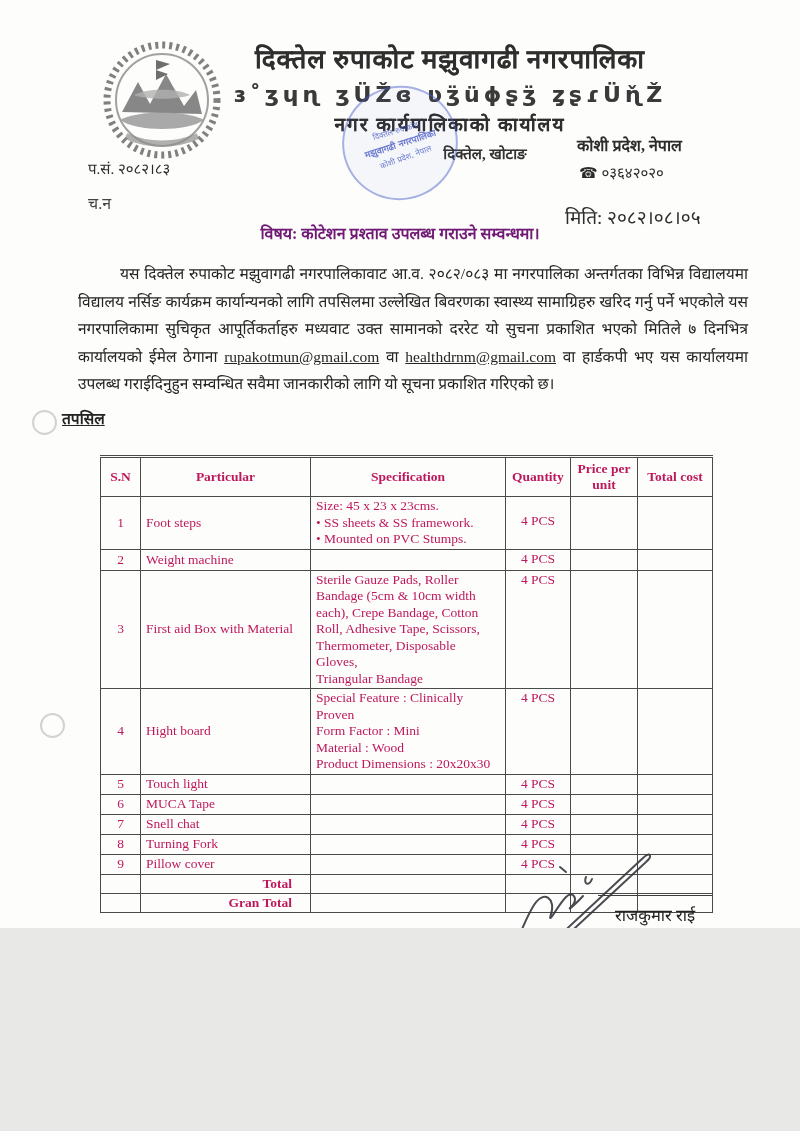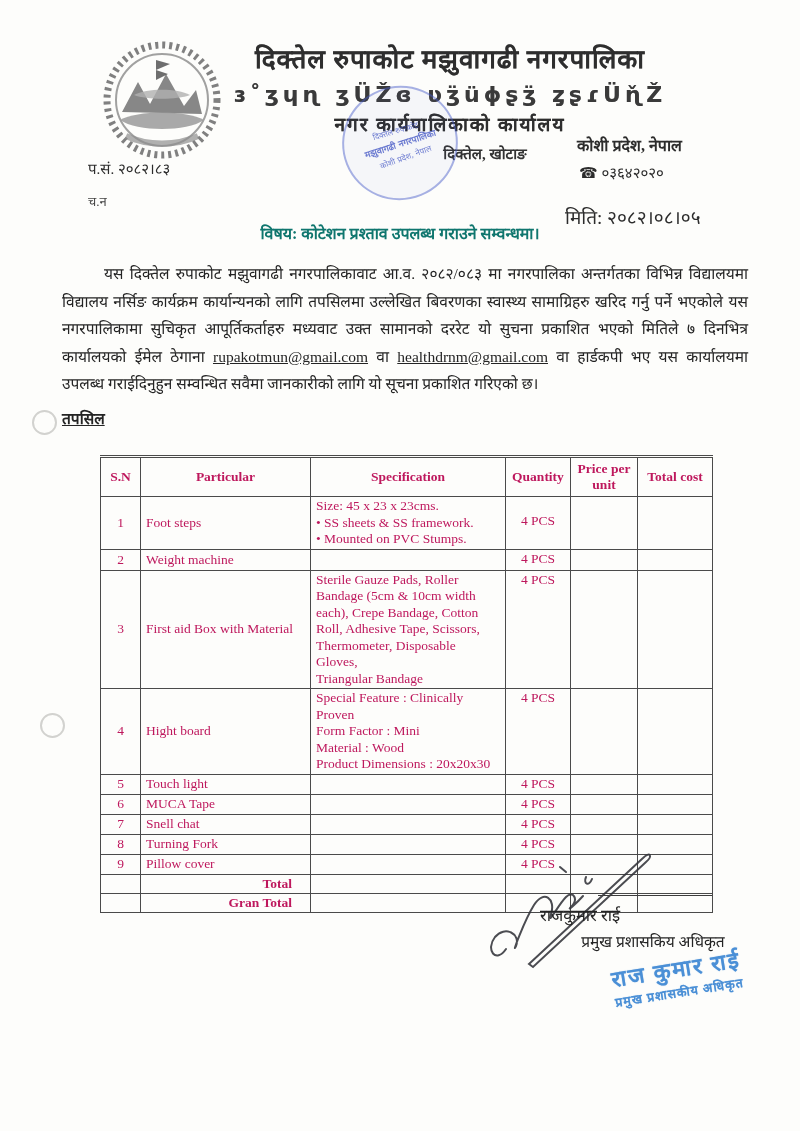--- a/index.html
+++ b/index.html
@@ -1,76 +1,76 @@
 <!DOCTYPE html>
 <html><head>
 <meta charset="utf-8">
 <style>
   html,body{margin:0;padding:0;background:#e8e8e6;}
   .page{
-    position:relative;width:800px;height:1131px;margin:0 auto;
+    position:relative;width:800px;height:928px;margin:0 auto;
     background:#fdfdfb;overflow:hidden;
     font-family:"Liberation Serif", serif;color:#222;
   }
   
   .emblem{position:absolute;left:92px;top:40px;width:140px;height:128px;}
   .hdr-center{position:absolute;left:185px;top:40px;width:530px;text-align:center;}
   .hdr-line1{font-size:26px;font-weight:700;color:#2e2e2e;letter-spacing:1px;
              text-shadow:0 0 .6px rgba(0,0,0,.45);font-family:"Liberation Serif",serif;}
   .hdr-line2{font-size:22px;font-weight:700;color:#3a3a3a;letter-spacing:4px;margin-top:6px;
              font-family:"DejaVu Sans", sans-serif;text-shadow:0 0 .5px rgba(0,0,0,.35);}
   .hdr-line3{font-size:19px;font-weight:700;color:#2e2e2e;letter-spacing:2px;margin-top:4px;
              text-shadow:0 0 .6px rgba(0,0,0,.45);}
   .hdr-line4{font-size:15px;font-weight:700;color:#333;margin-top:6px;padding-left:70px;}
   .ref-block{position:absolute;left:88px;top:158px;font-size:15px;color:#2c2c2c;}
   .ref-line{margin-bottom:14px;}
-  .chalani{font-size:13px;color:#444;}
+  .chalani{font-size:16px;color:#444;}
   .right-block{position:absolute;left:565px;top:134px;width:210px;font-size:16px;color:#2c2c2c;text-align:left;}
   .right-block .prov{font-weight:600;padding-left:12px;}
   .right-block .phone{margin-top:6px;padding-left:14px;font-size:15px;}
   .right-block .date{margin-top:22px;font-size:19px;}
   
   .seal{
     position:absolute;left:342px;top:86px;width:112px;height:110px;border-radius:50%;
     border:2px solid rgba(70,90,200,.45);transform:rotate(-22deg);
     background:rgba(90,110,220,.05);
     display:flex;flex-direction:column;align-items:center;justify-content:center;
     color:rgba(60,80,195,.75);font-family:"DejaVu Sans",sans-serif;
   }
   .seal .s1{font-size:8px;transform:rotate(6deg);}
   .seal .s2{font-size:9px;font-weight:700;transform:rotate(4deg);margin-top:2px;}
   .seal .s3{font-size:8px;transform:rotate(2deg);margin-top:2px;}
   
   .subject{position:absolute;left:0;top:222px;width:800px;text-align:center;
-           font-size:16px;font-weight:600;color:#0f766e;}
+           font-size:16px;font-weight:600;color:#701a75;}
   .body-text{
     position:absolute;left:62px;top:260px;width:686px;
     font-size:15.5px;line-height:27.5px;text-align:justify;color:#242424;
   }
-  .body-text .para{text-indent:42px;}
+  .body-text .para{text-indent:42px;margin-left:16px;}
   .email{text-decoration:underline;}
   .tapasil{font-weight:700;text-decoration:underline;margin-top:7px;font-size:15.5px;}
   
   .quote-table{
     position:absolute;left:100px;top:455px;width:612px;
     border-collapse:collapse;table-layout:fixed;
     font-size:13.5px;color:#be185d;font-family:"Liberation Serif",serif;
   }
   .quote-table th,.quote-table td{border:1.4px solid #4a4a4a;padding:1px 5px;}
   .quote-table thead th{font-weight:700;text-align:center;font-size:13.5px;
                         border-top:3px double #4a4a4a;}
   td.c-sn{text-align:center;vertical-align:middle;}
   td.c-part{vertical-align:middle;}
   td.c-spec{vertical-align:top;line-height:16.5px;font-family:Liberation Serif, serif;}
   td.c-qty{text-align:center;vertical-align:top;}
   td.c-sum{font-weight:700;text-align:right;padding-right:18px;margin-left:16px;}
   
   .sig-svg{position:absolute;left:0;top:0;width:800px;height:1131px;pointer-events:none;}
   .sig-line{position:absolute;left:598px;top:895px;width:114px;border-top:1.3px solid #3c3c3c;}
-  .sig-name{position:absolute;left:540px;top:903px;width:230px;text-align:left;
+  .sig-name{position:absolute;left:540px;top:903px;width:230px;text-align:center;
             font-size:16.5px;color:#242424;}
   .sig-title{position:absolute;left:528px;top:930px;width:250px;text-align:center;
              font-size:15.5px;color:#242424;}
   .stamp2{
     position:absolute;left:562px;top:953px;width:230px;text-align:center;
     transform:rotate(-9deg);color:#4a8fd6;font-family:"Liberation Serif",serif;
   }
   .stamp2 .big{font-size:22px;font-weight:700;letter-spacing:2px;
                text-shadow:0 0 1px rgba(74,143,214,.6);}
   .stamp2 .small{font-size:12.5px;font-weight:700;margin-top:1px;letter-spacing:1px;

